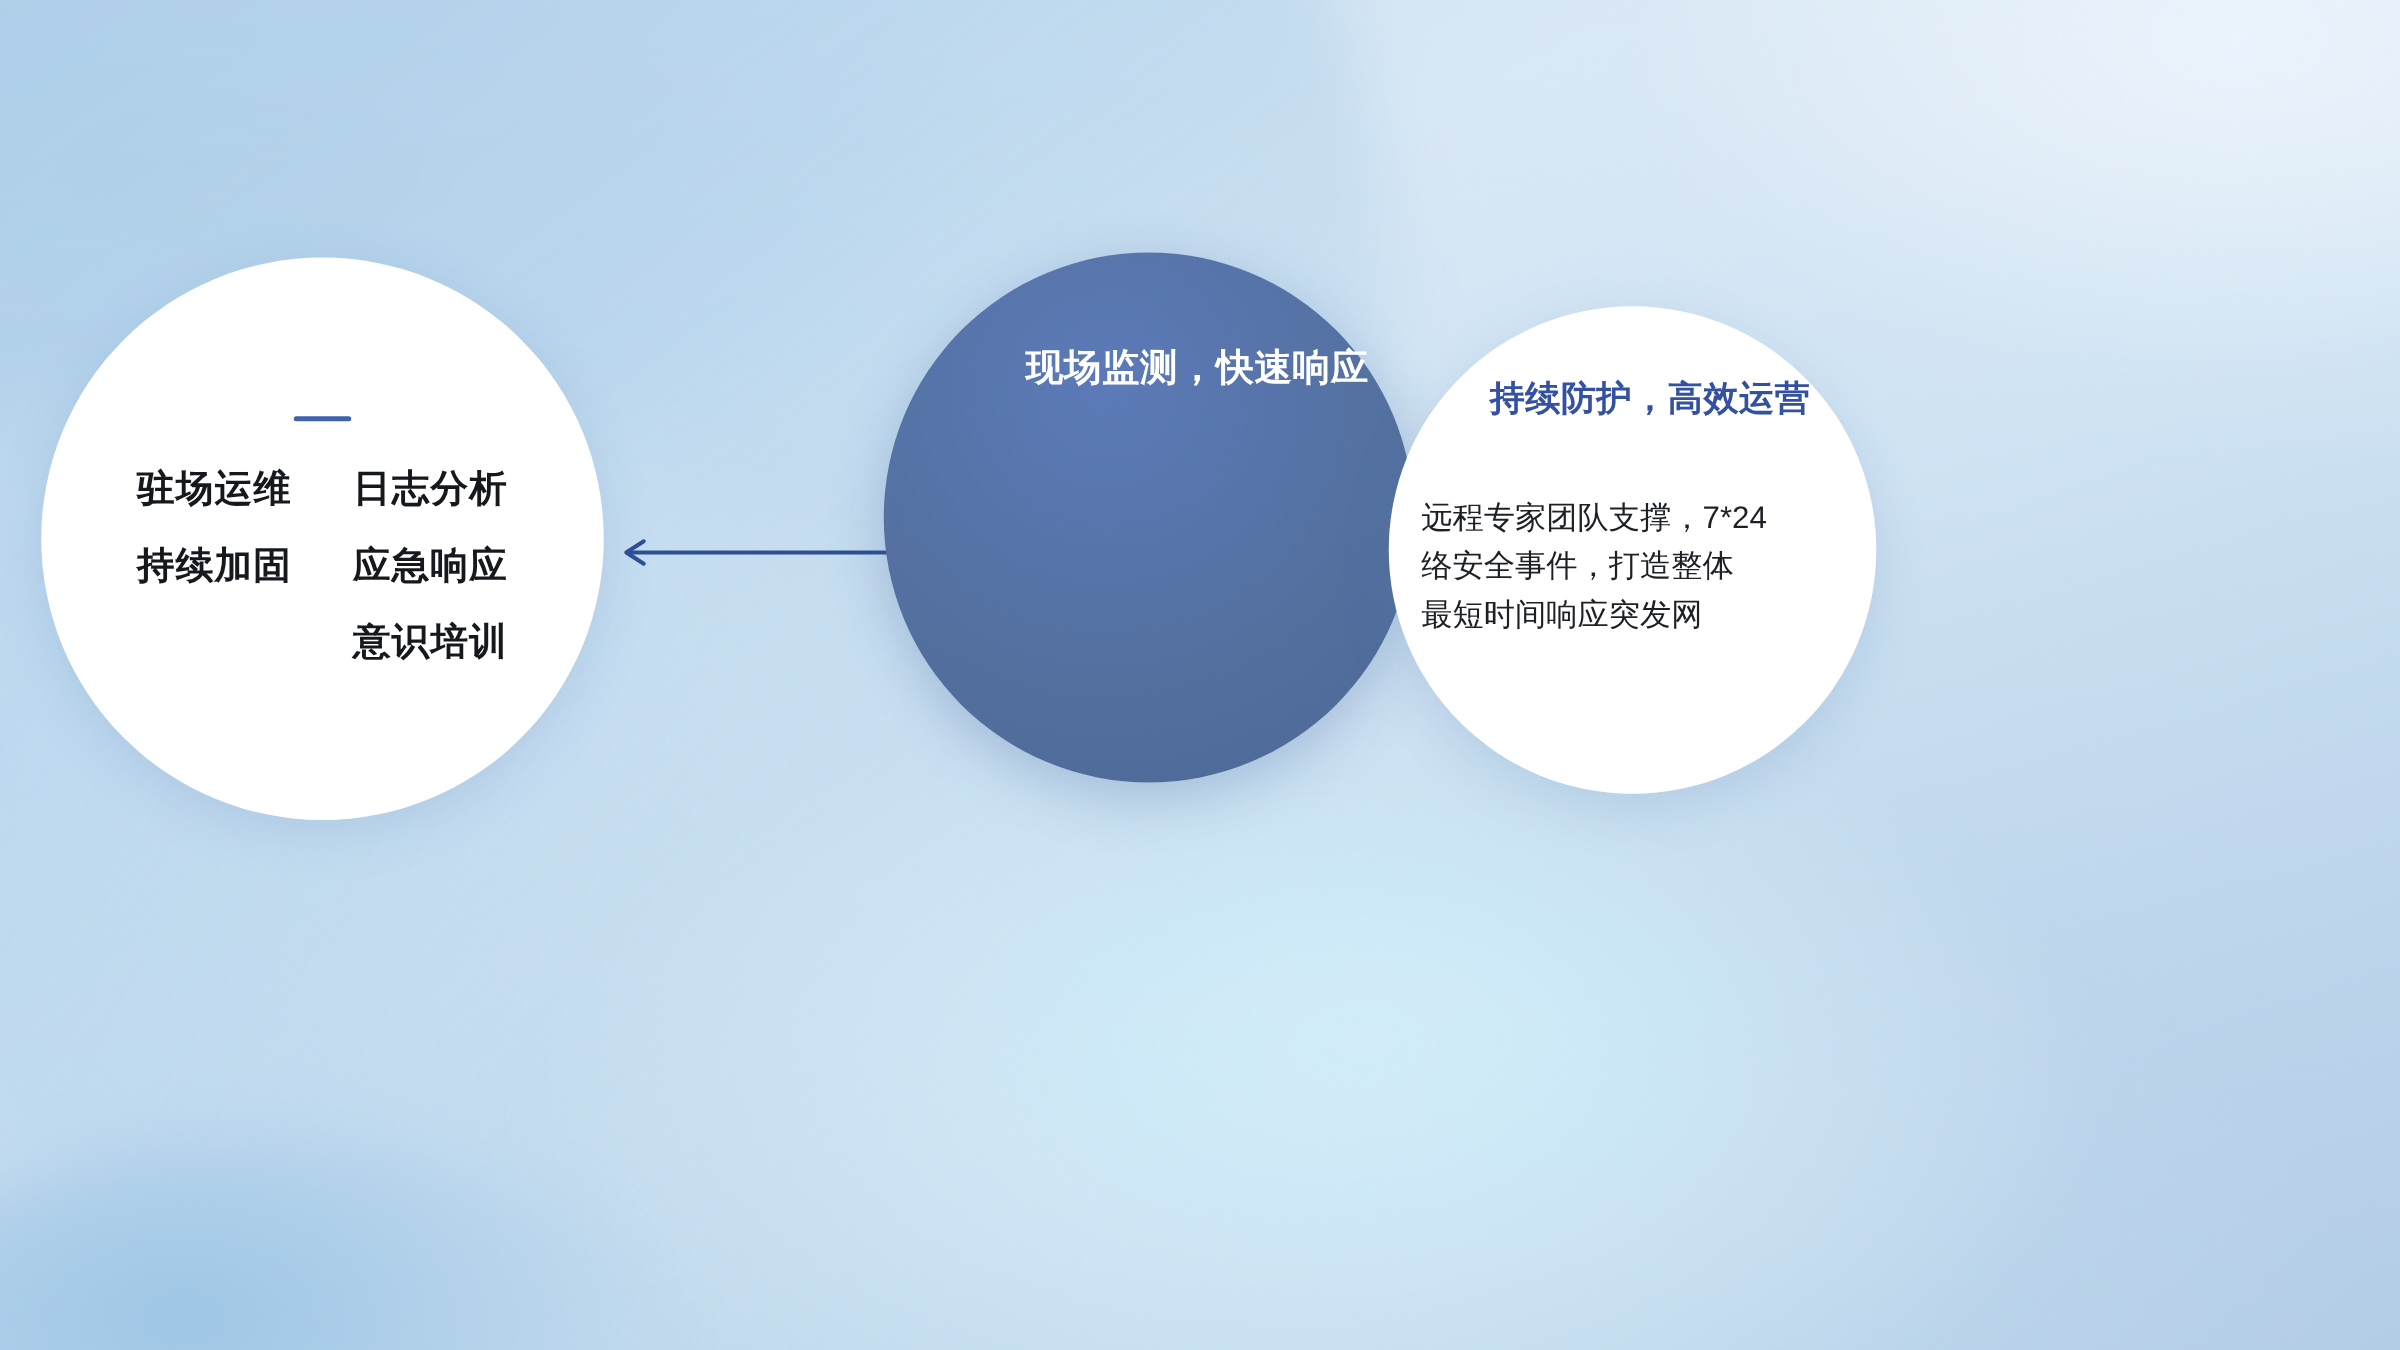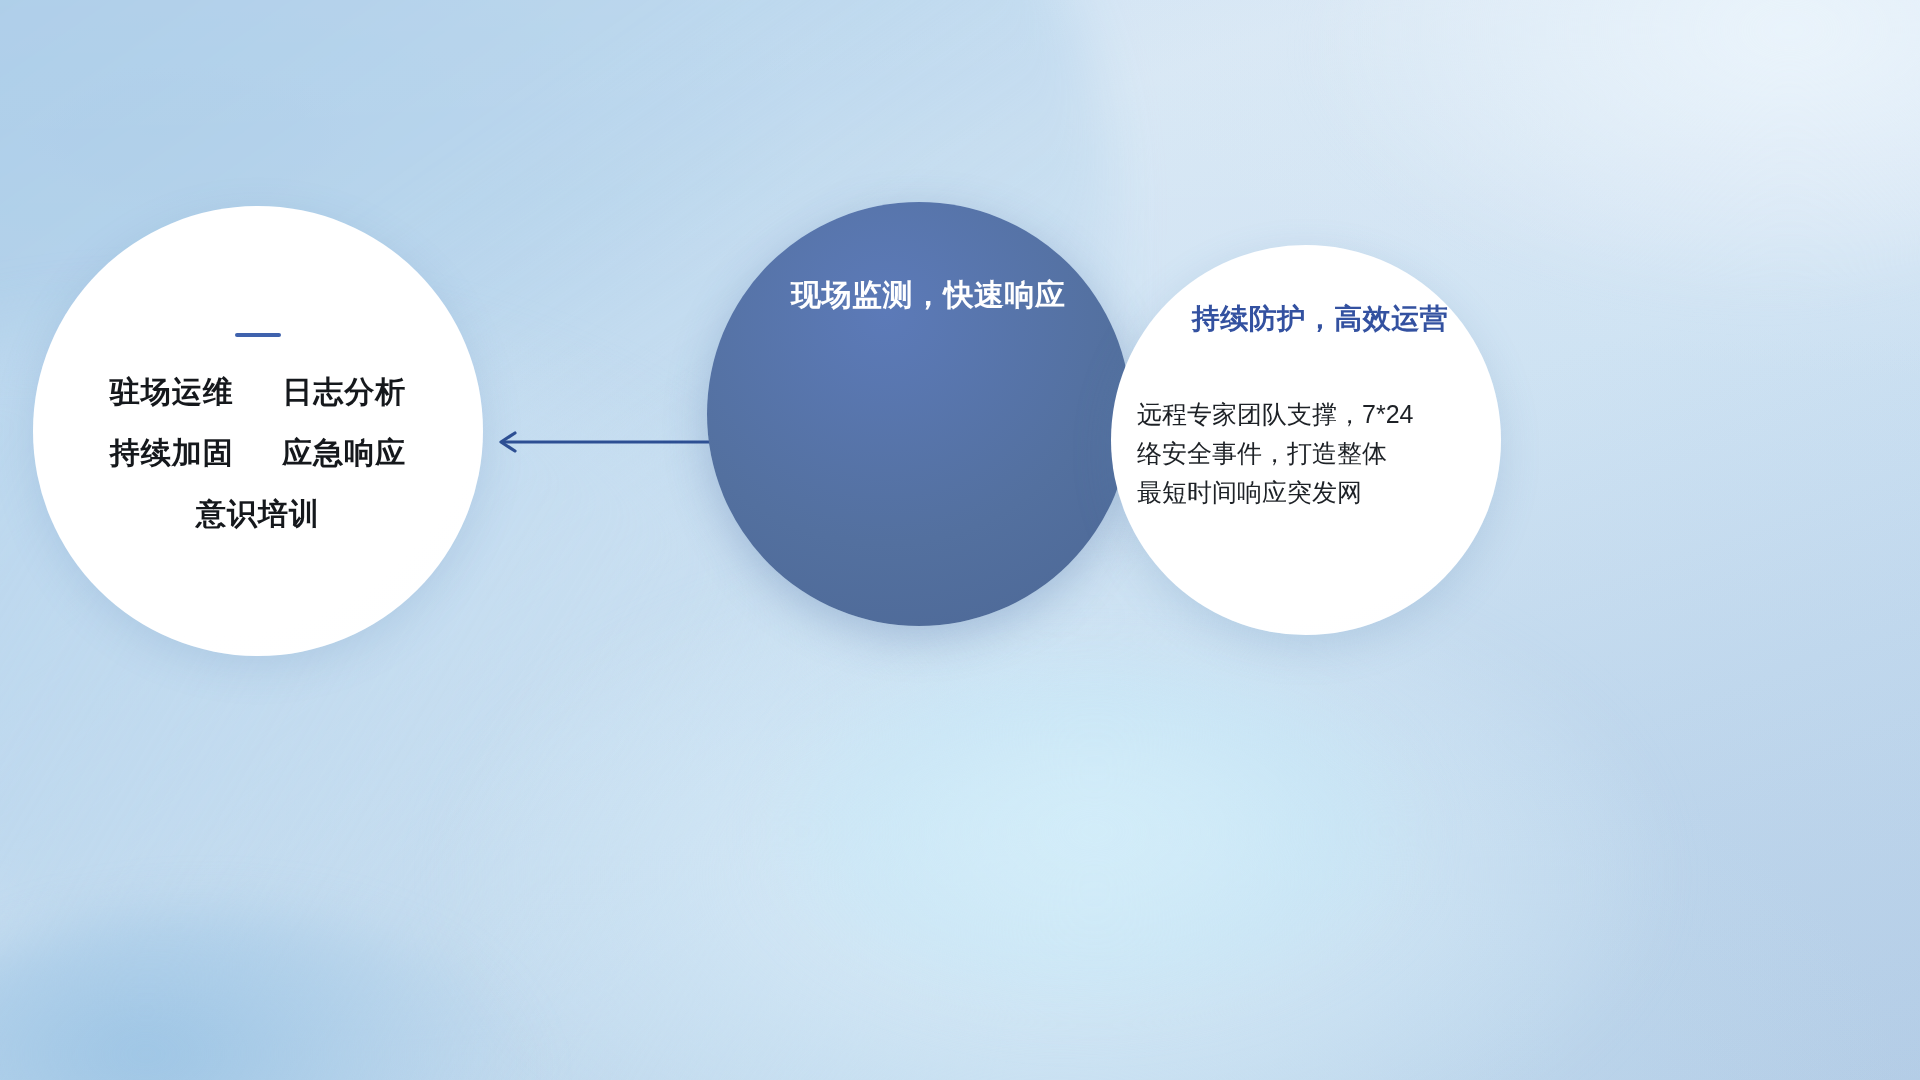--- a/index.html
+++ b/index.html
@@ -66,34 +66,34 @@
   #circle-left{
     left:33px;top:206px;width:450px;height:450px;
     background:radial-gradient(circle at 38% 30%, #ffffff 0%, #ffffff 70%, #fdfeff 100%);
     box-shadow:0 10px 40px rgba(90,130,175,.18);
     display:flex;flex-direction:column;align-items:center;justify-content:center;
   }
   .left-dash{
     width:46px;height:4px;background:#3f62ad;border-radius:2px;
     margin-bottom:40px;
   }
-  .left-lines{text-align:center;}
+  .left-lines{text-align:right;}
   .left-line{
     font-size:30px;font-weight:bold;color:#15181c;
     letter-spacing:1px;line-height:1;margin-bottom:31px;white-space:nowrap;
   }
   .left-line:last-child{margin-bottom:0;}
   .left-line .gap{display:inline-block;width:30px;}
 
   #circle-mid{
     left:707px;top:202px;width:424px;height:424px;
     background:radial-gradient(circle at 42% 26%, #5c7ab8 0%, #53709f 58%, #4c6795 100%);
     box-shadow:0 12px 44px rgba(60,95,150,.28);
     z-index:3;
-    display:flex;flex-direction:row;align-items:flex-start;
+    display:flex;flex-direction:column;align-items:flex-end;
     padding:78px 36px 0 36px;
   }
   #circle-mid .title{
     font-size:30px;font-weight:bold;color:#ffffff;
     white-space:nowrap;letter-spacing:.5px;line-height:1;
     margin-left:48px;
   }
   #circle-mid .body{
     margin-top:66px;
     font-size:25px;color:#f2f6fc;line-height:1.55;

